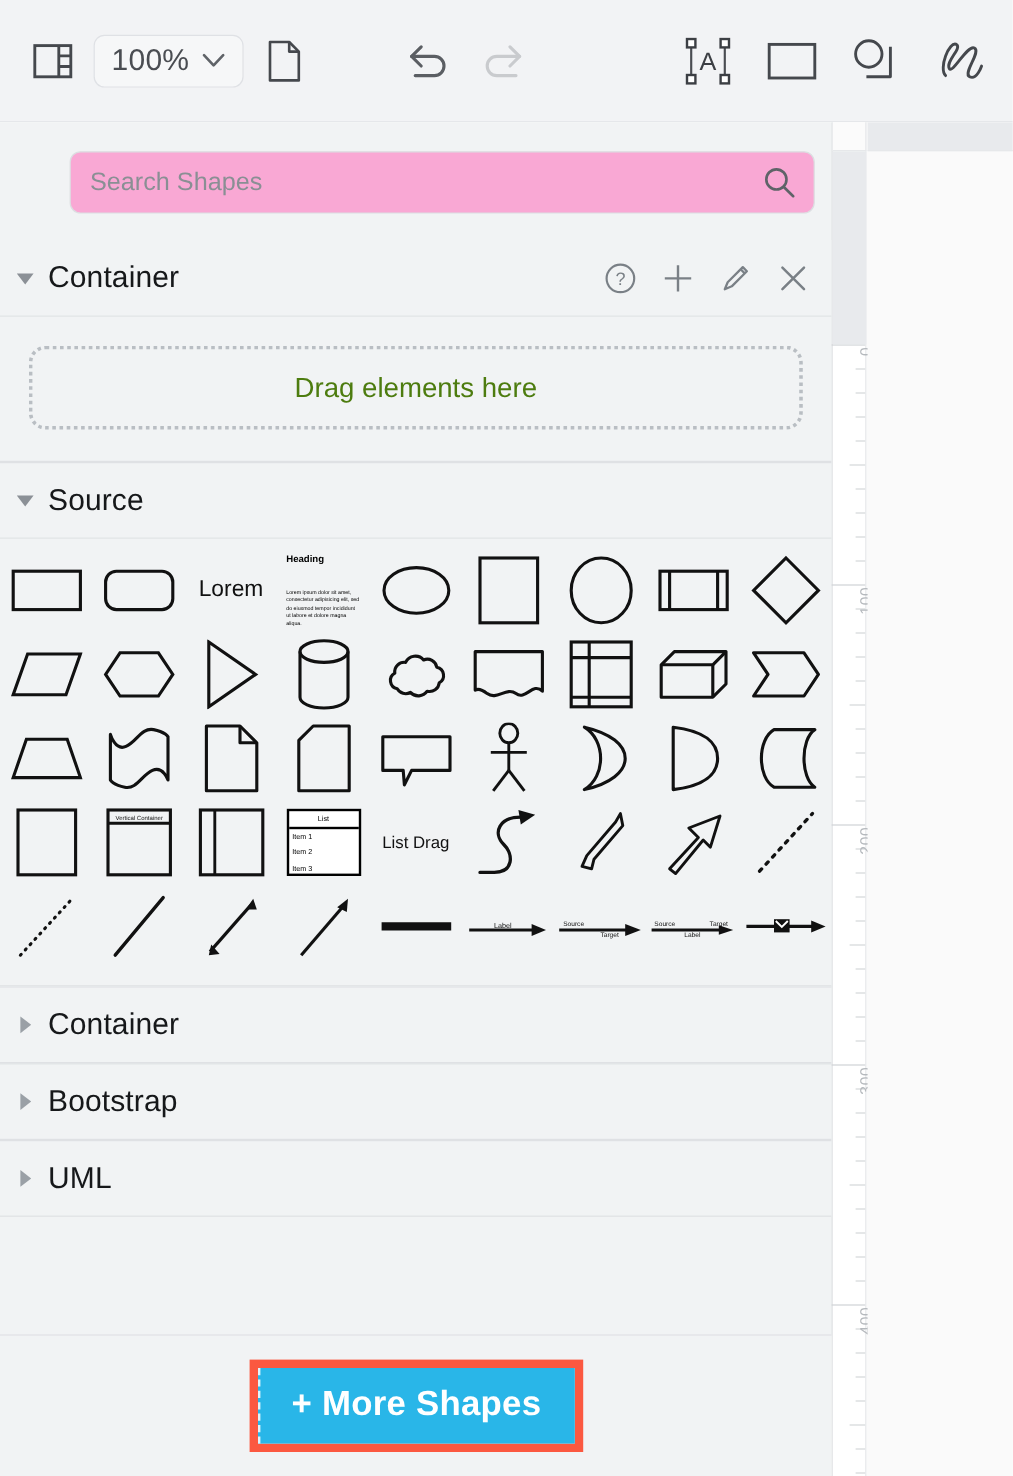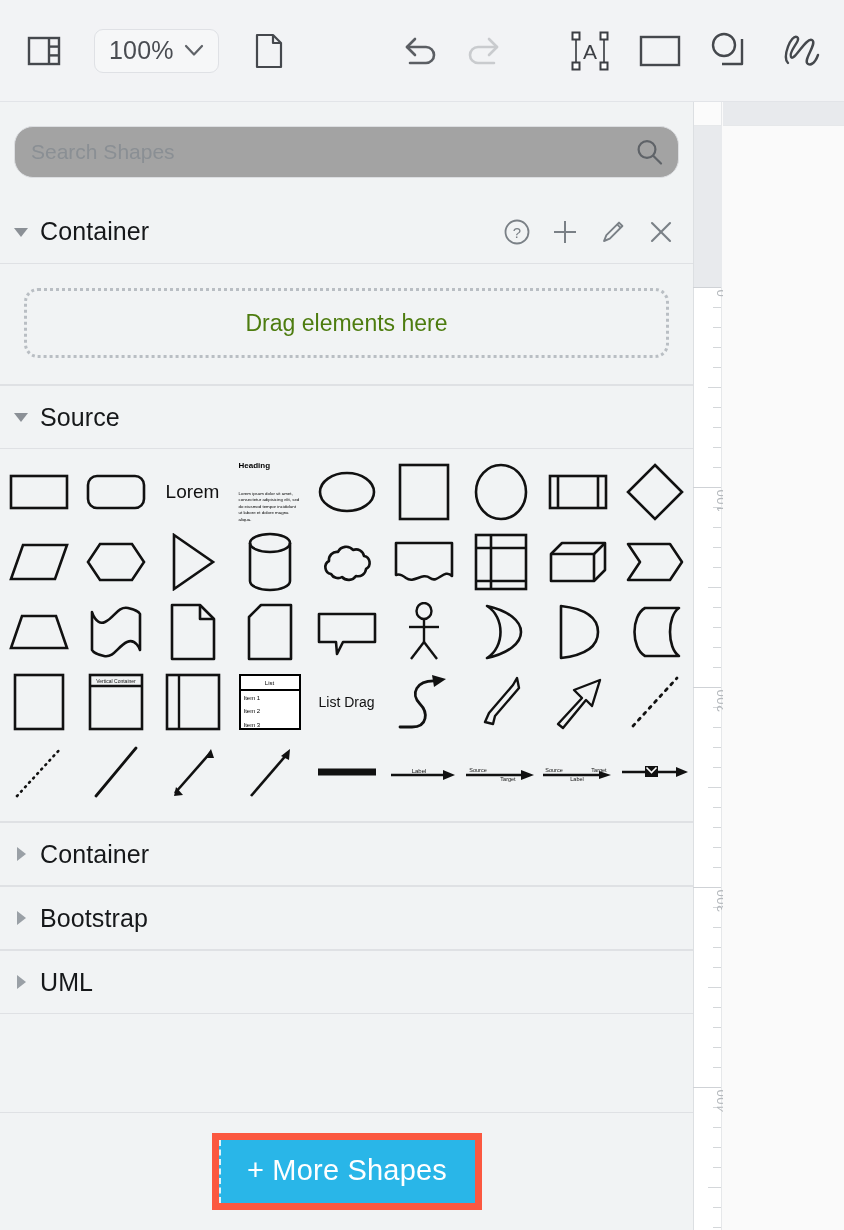--- a/index.html
+++ b/index.html
@@ -13,21 +13,21 @@
   #app { position: relative; width: 844px; height: 1230px; }
 
   
   .toolbar {
     position: absolute; left: 0; top: 0;
     width: 844px; height: 102px;
     background: #f2f3f5;
     border-bottom: 1px solid #e2e4e8;
     display: flex; align-items: center;
   }
-  .tb-left { display: flex; align-items: center; padding-left: 18px; gap: 24px; }
+  .tb-left { display: flex; align-items: center; padding-left: 18px; gap: 8px; }
   .tb-btn {
     width: 52px; height: 52px;
     display: flex; align-items: center; justify-content: center;
     border-radius: 6px; cursor: pointer;
   }
   .zoom-pill {
     height: 44px; min-width: 118px;
     border: 1px solid #dfe1e5; border-radius: 9px;
     background: #f6f7f8;
     display: flex; align-items: center; justify-content: center; gap: 10px;
@@ -55,22 +55,22 @@
     width: 694px; height: 1128px;
     background: #f1f3f4;
     border-right: 1px solid #dcdfe2;
     overflow: hidden;
   }
 
   
   .search-wrap { padding: 24px 14px 22px 14px; }
   .search-box {
     position: relative; height: 52px;
-    background: #a3a3a3; border: 1px solid #dcdee1;
-    border-radius: 19px; display: flex; align-items: center;
+    background: #f9a8d4; border: 1px solid #dcdee1;
+    border-radius: 9px; display: flex; align-items: center; margin-left: 44px;
   }
   .search-input {
     border: none; outline: none; background: transparent;
     font-family: "Liberation Sans", sans-serif;
     font-size: 21px; color: #3c4043;
     padding: 0 48px 0 16px; width: 100%; height: 100%;
   }
   .search-input::placeholder { color: #8a8f94; }
   .search-icon-btn {
     position: absolute; right: 14px; top: 50%;
@@ -151,21 +151,21 @@
   .hl-ring {
     border: 7px solid #fb5840;
     padding: 0px;
     display: inline-block;
     line-height: 0;
   }
   .more-shapes-btn {
     background: #29b6e8; color: #ffffff;
     border: none; outline: none;
     font-family: "Liberation Sans", sans-serif;
-    font-size: 29px; font-weight: 400;
+    font-size: 29px; font-weight: 700;
     padding: 14px 28px 16px 26px;
     cursor: pointer; letter-spacing: .2px;
     border-left: 2px dashed rgba(255,255,255,.85);
   }
 
   
   .ruler-col {
     position: absolute; left: 694px; top: 0;
     width: 28px; height: 1128px;
     background: #ffffff; border-right: 1px solid #e6e8ea;

